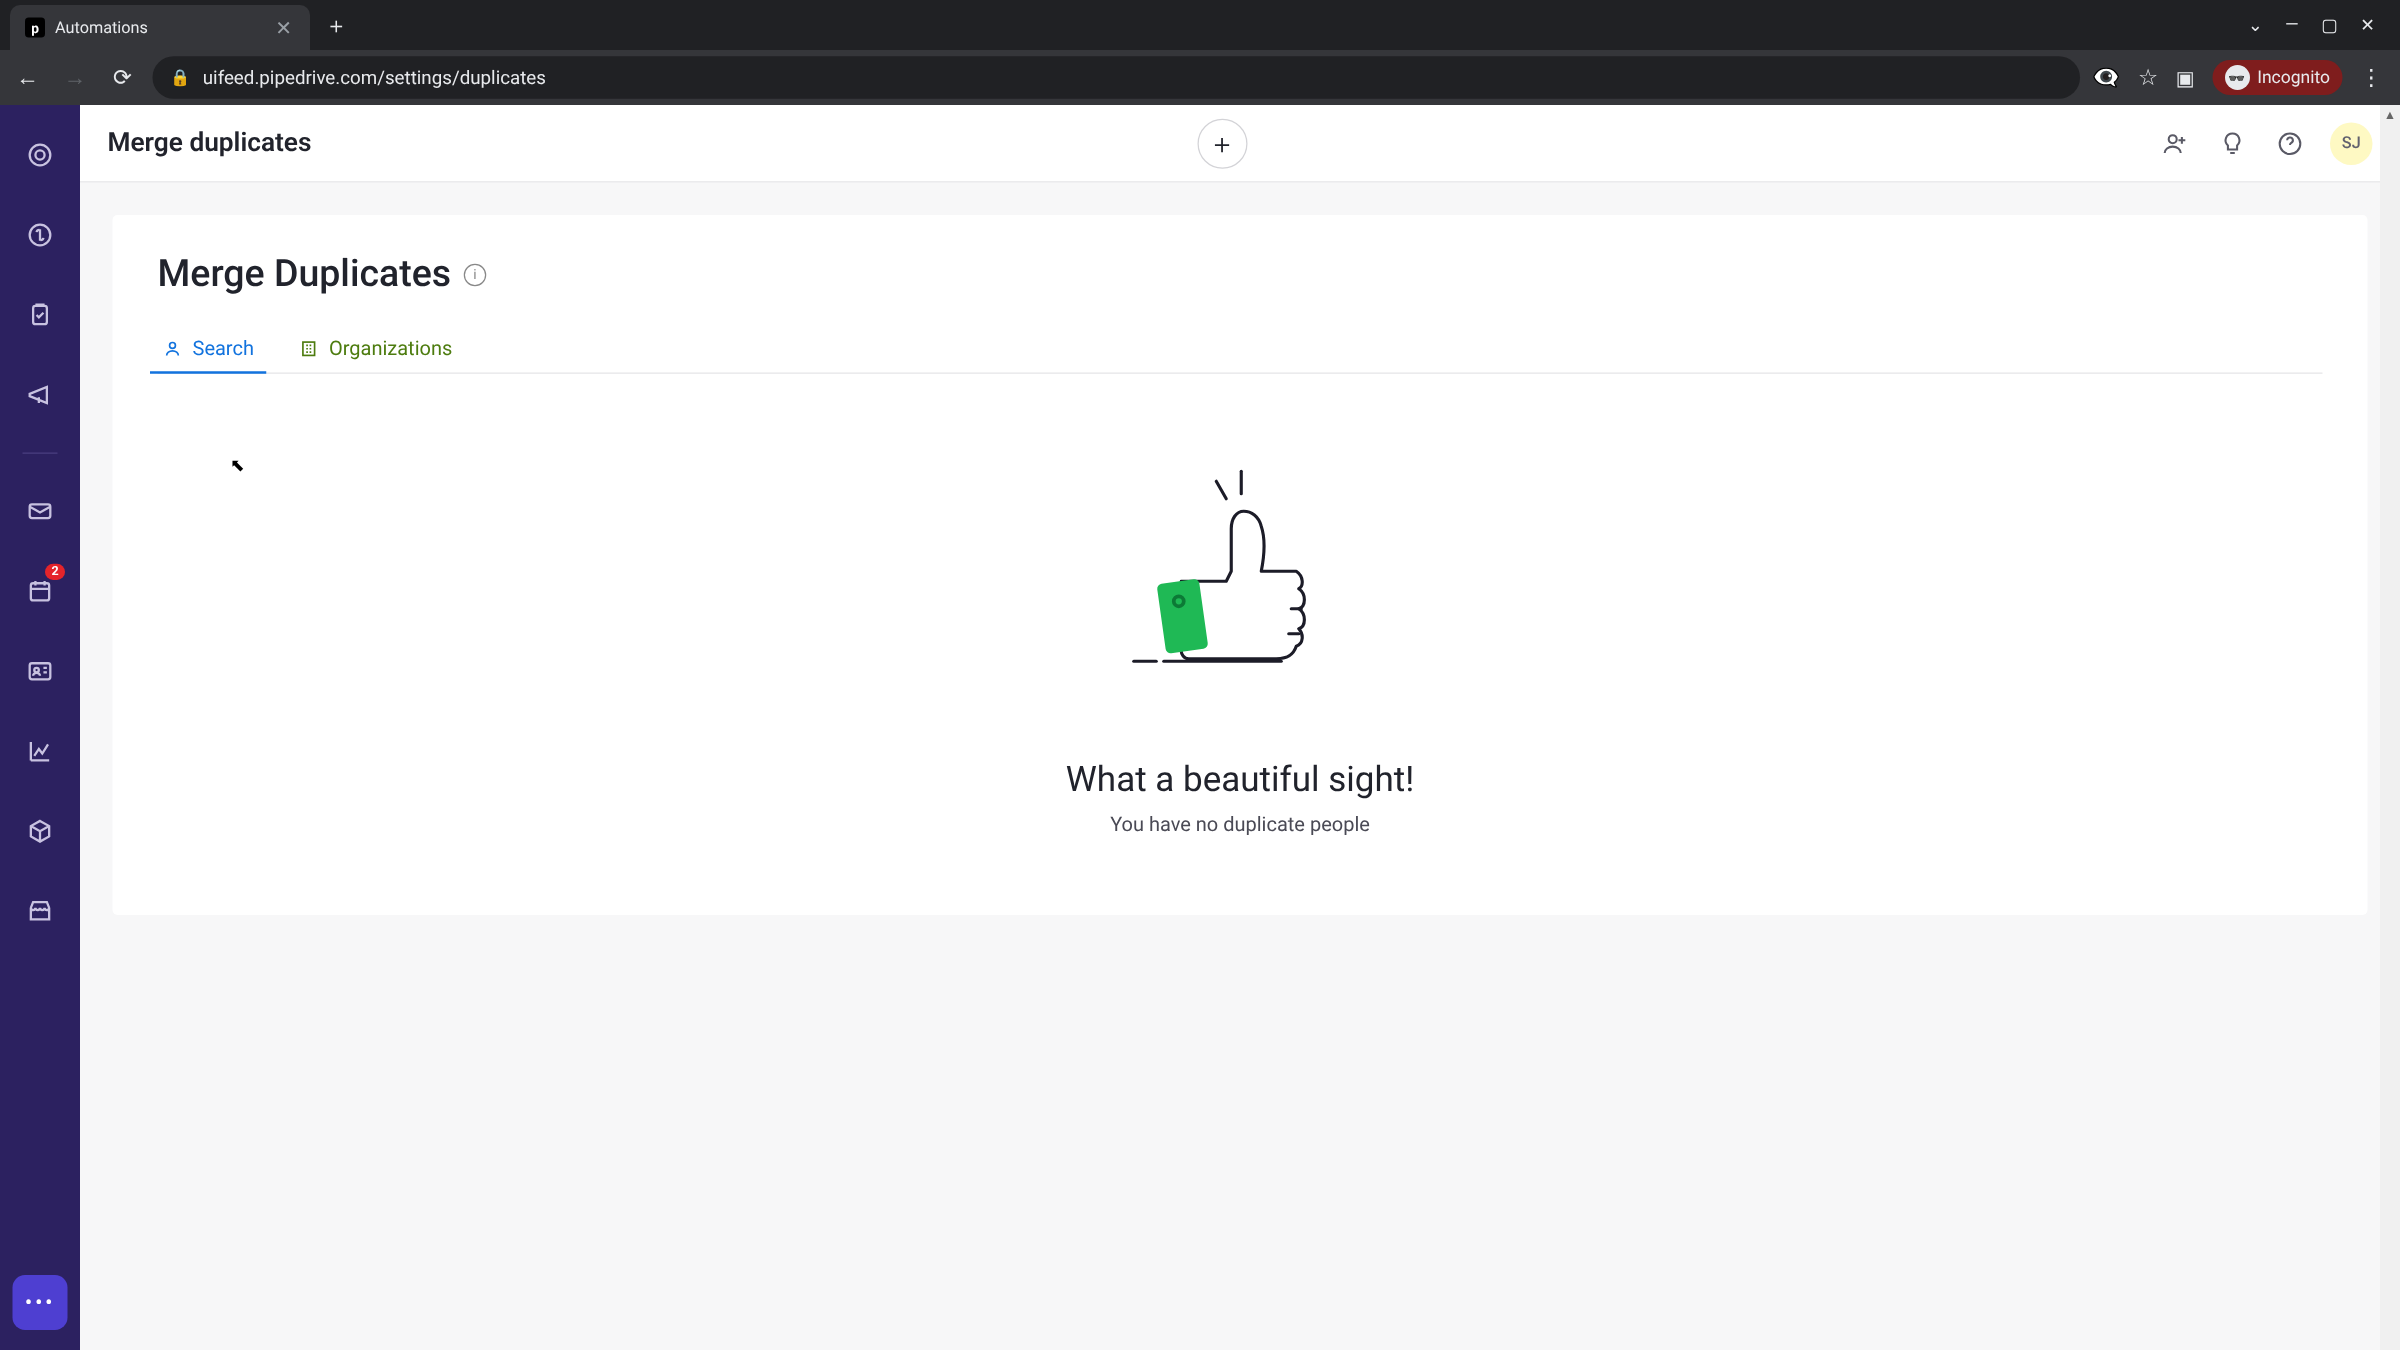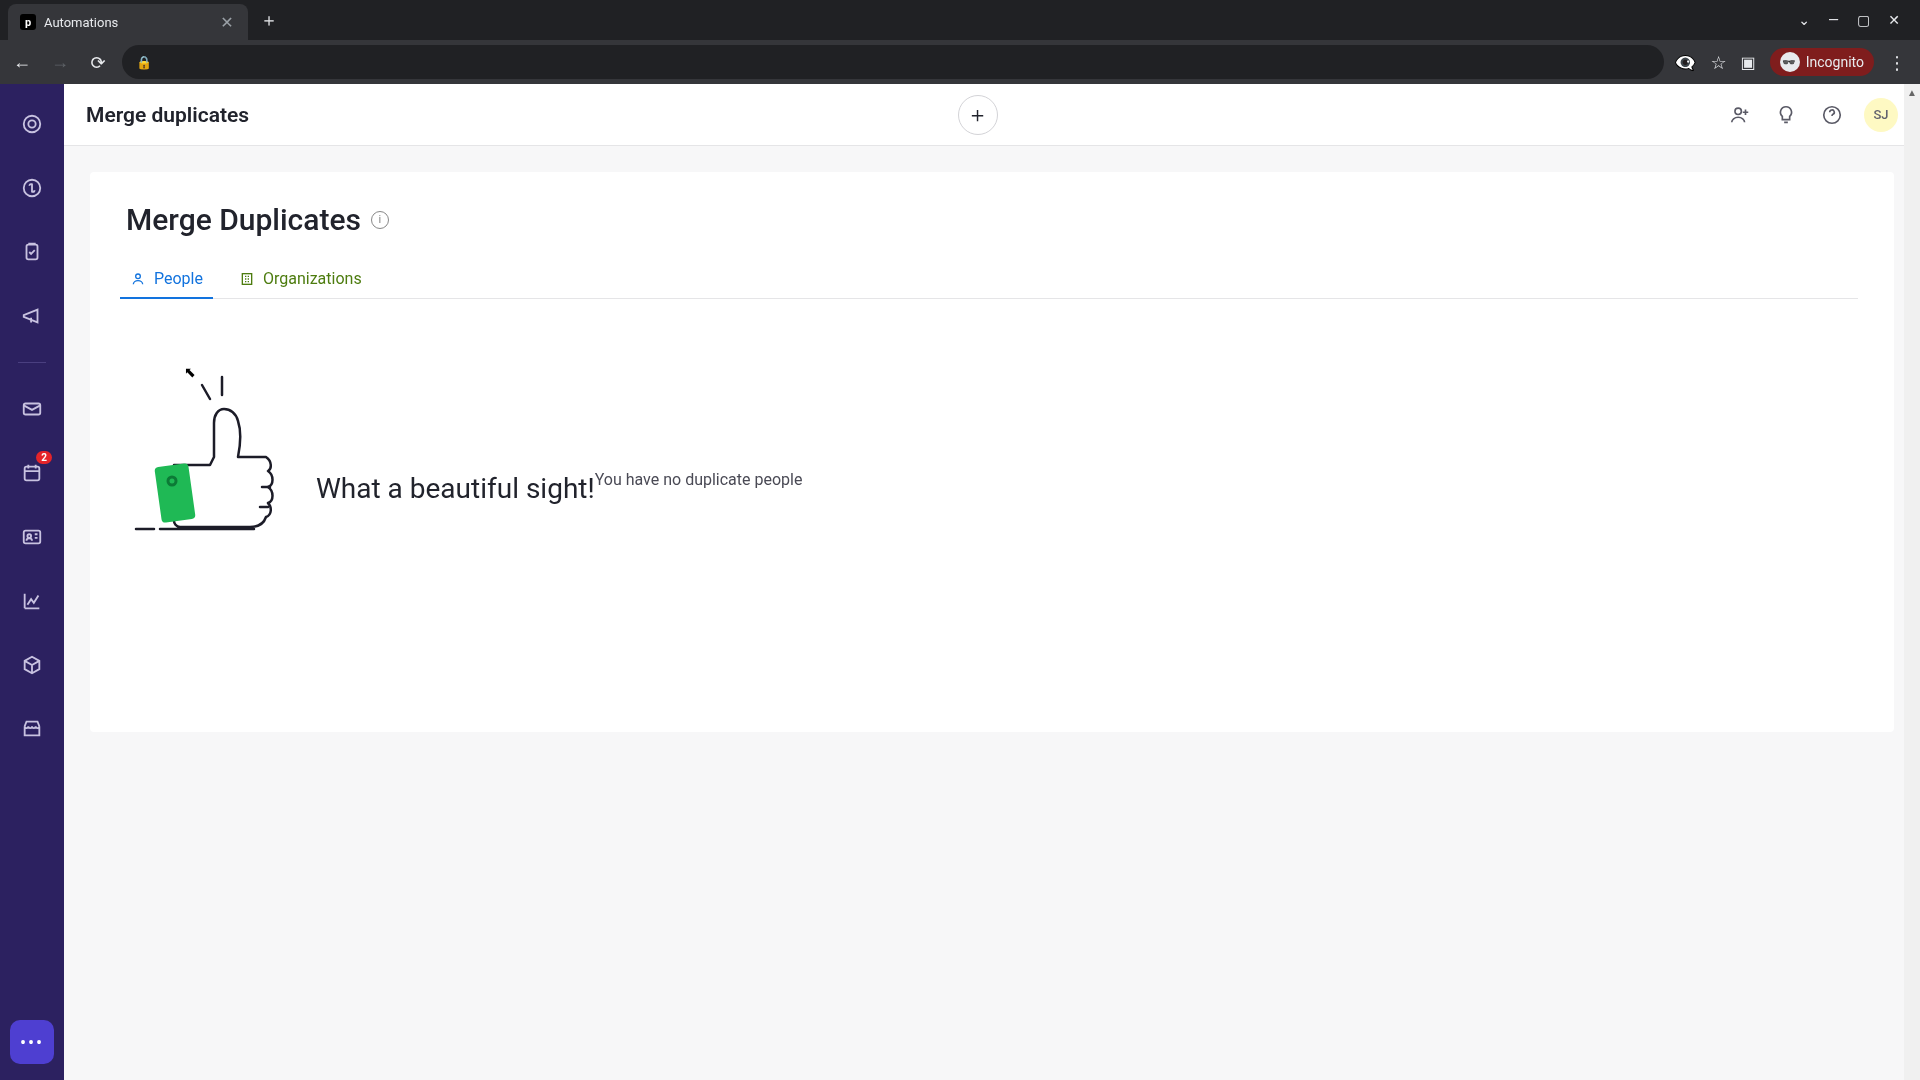--- a/index.html
+++ b/index.html
@@ -56,21 +56,21 @@
 .card-title-row { display: flex; align-items: center; gap: 10px; }
 .card-title { font-size: 30px; font-weight: 500; color: #21232c; }
 .info-icon { width: 18px; height: 18px; border: 1.5px solid #888; border-radius: 50%; display: inline-flex; align-items: center; justify-content: center; font-size: 11px; color: #888; }
 
 .tabs { display: flex; gap: 28px; margin-top: 22px; border-bottom: 1px solid #e5e5e7; }
 .tab-item { display: flex; align-items: center; gap: 8px; padding: 10px 4px; font-size: 16px; color: #4d7c0f; cursor: pointer; position: relative; }
 .tab-item.active { color: #1273de; }
 .tab-item.active::after { content: ""; position: absolute; bottom: -1px; left: -6px; right: -6px; height: 2px; background: #1273de; }
 .tab-item svg { width: 16px; height: 16px; }
 
-.empty-state { display: flex; flex-direction: row; align-items: center; margin-top: 70px; }
+.empty-state { display: flex; flex-direction: column; align-items: center; margin-top: 70px; }
 .thumb-svg { width: 190px; height: 210px; }
 .empty-title { font-size: 28px; color: #21232c; margin-top: 28px; }
 .empty-sub { font-size: 16px; color: #4a4a55; margin-top: 10px; }
 
 .vscrollbar { position: absolute; right: 0; top: 0; bottom: 0; width: 16px; background: #f0f0f0; display: flex; flex-direction: column; align-items: center; }
 .vscrollbar .arrow { font-size: 10px; color: #666; padding: 3px 0; }
 
 .cursor-arrow { position: absolute; top: 280px; left: 120px; font-size: 14px; color: #000; }
 </style>
 </head>
@@ -90,20 +90,21 @@
       <span>▢</span>
       <span>✕</span>
     </div>
   </div>
   <div class="nav-bar">
     <div class="nav-btn">←</div>
     <div class="nav-btn disabled">→</div>
     <div class="nav-btn">⟳</div>
     <div class="url-bar">
       <span class="lock-icon">🔒</span>
+      <span class="url-text">uifeed.pipedrive.com/settings/duplicates</span>
     </div>
     <div class="nav-right">
       <span style="font-size:18px; color:#9aa0a6;">👁‍🗨</span>
       <span style="font-size:18px;">☆</span>
       <span style="font-size:16px;">▣</span>
       <div class="incognito-badge">
         <div class="incognito-icon"></div>
         <span>Incognito</span>
       </div>
       <span style="font-size:18px;">⋮</span>
@@ -212,21 +213,21 @@
         <div class="card-title-row">
           <div class="card-title">Merge Duplicates</div>
           <div class="info-icon">i</div>
         </div>
         <div class="tabs">
           <div class="tab-item active">
             <svg viewBox="0 0 24 24" fill="none" stroke="currentColor" stroke-width="2">
                 <circle cx="12" cy="8" r="3.5"></circle>
                 <path d="M5 20c0-3 3-5.5 7-5.5s7 2.5 7 5.5"></path>
               </svg>
-            <span>People</span>
+            <span>Search</span>
           </div>
           <div class="tab-item">
             <svg viewBox="0 0 24 24" fill="none" stroke="currentColor" stroke-width="2">
                 <rect x="5" y="4" width="14" height="16"></rect>
                 <path d="M9 8h2 M13 8h2 M9 12h2 M13 12h2 M9 16h2 M13 16h2"></path>
               </svg>
             <span>Organizations</span>
           </div>
         </div>
 

